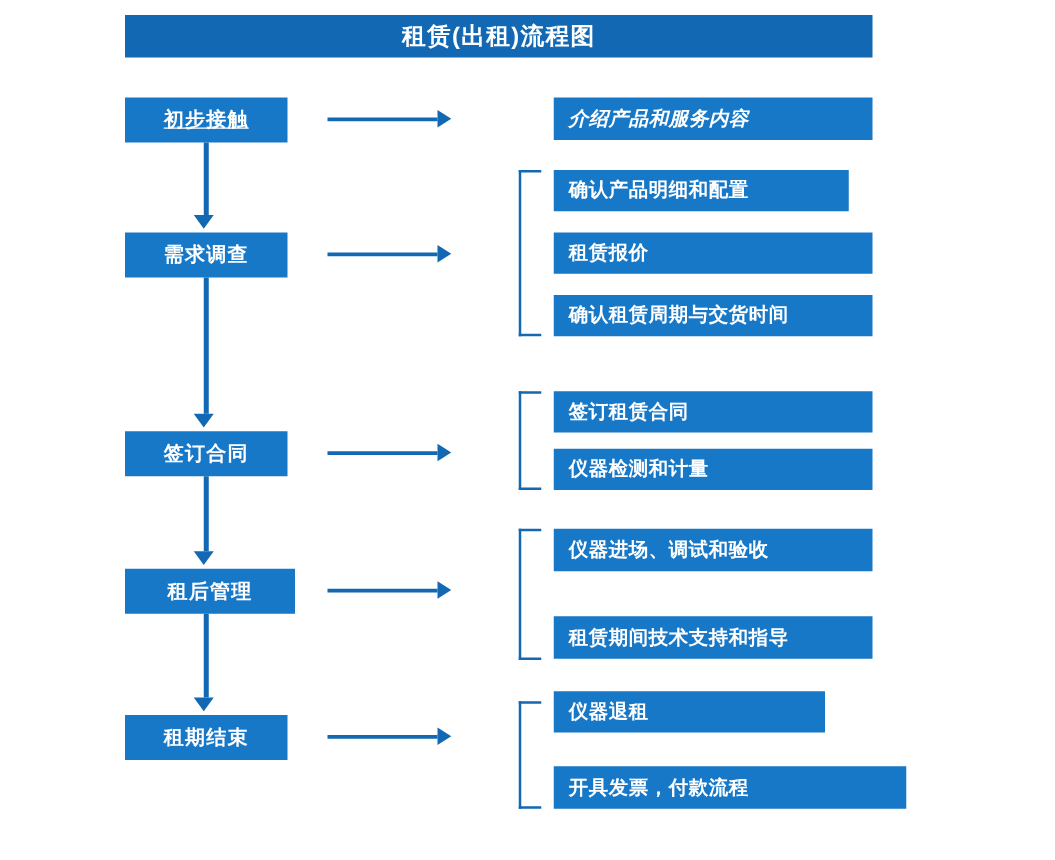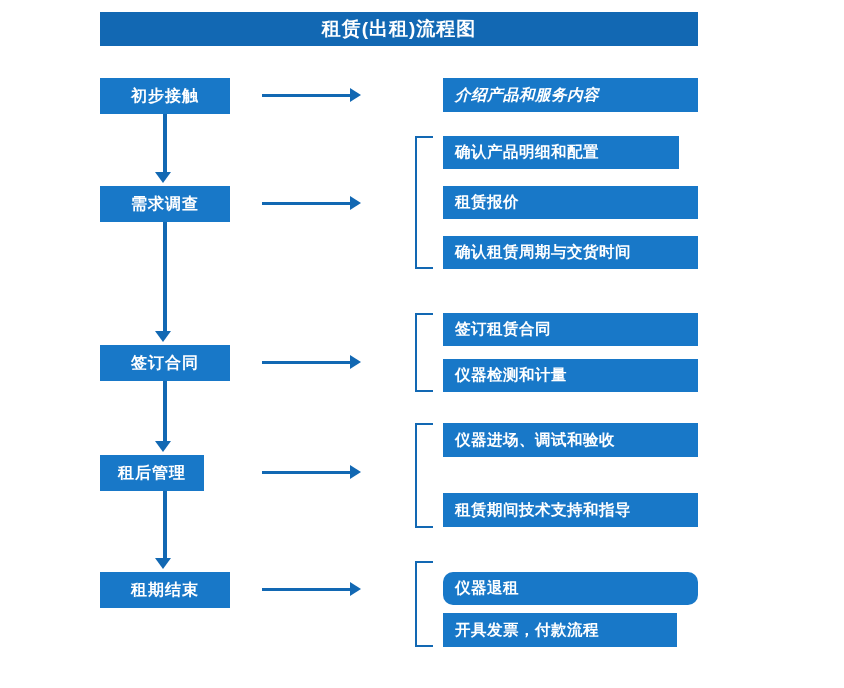--- a/index.html
+++ b/index.html
@@ -94,27 +94,27 @@
     box-sizing: border-box;
   }
 </style>
 </head>
 <body>
 
 <div id="canvas">
 
   <div class="title-bar">租赁(出租)流程图</div>
 
-  <div class="stage-box" style="left:100px; top:78px; width:130px; height:36px;">初步接触</div>
+  <div class="stage-box" style="left:100px; top:78px; width:130px; height:36px;text-decoration:underline;">初步接触</div>
 
   <div class="stage-box" style="left:100px; top:186px; width:130px; height:36px;">需求调查</div>
 
   <div class="stage-box" style="left:100px; top:345px; width:130px; height:36px;">签订合同</div>
 
-  <div class="stage-box" style="left:100px; top:455px; width:104px; height:36px;">租后管理</div>
+  <div class="stage-box" style="left:100px; top:455px; width:136px; height:36px;">租后管理</div>
 
   <div class="stage-box" style="left:100px; top:572px; width:130px; height:36px;">租期结束</div>
 
   <div class="v-conn" style="left:163px; top:114px; height:58px;"></div>
   <div class="v-arrow" style="left:155px; top:172px;"></div>
 
   <div class="v-conn" style="left:163px; top:222px; height:109px;"></div>
   <div class="v-arrow" style="left:155px; top:331px;"></div>
 
   <div class="v-conn" style="left:163px; top:381px; height:60px;"></div>
@@ -148,16 +148,16 @@
   <div class="task-box" style="left:443px; top:136px; width:236px; height:33px;">确认产品明细和配置</div>
   <div class="task-box" style="left:443px; top:186px; width:255px; height:33px;">租赁报价</div>
   <div class="task-box" style="left:443px; top:236px; width:255px; height:33px;padding-left:12px;">确认租赁周期与交货时间</div>
 
   <div class="task-box" style="left:443px; top:359px; width:255px; height:33px;">仪器检测和计量</div>
   <div class="task-box" style="left:443px; top:313px; width:255px; height:33px;">签订租赁合同</div>
 
   <div class="task-box" style="left:443px; top:423px; width:255px; height:34px;">仪器进场、调试和验收</div>
   <div class="task-box" style="left:443px; top:493px; width:255px; height:34px;">租赁期间技术支持和指导</div>
 
-  <div class="task-box" style="left:443px; top:572px; width:255px; height:33px;border-radius:10px;">仪器退租</div>
-  <div class="task-box" style="left:443px; top:613px; width:234px; height:34px;">开具发票，付款流程</div>
+  <div class="task-box" style="left:443px; top:553px; width:217px; height:33px;">仪器退租</div>
+  <div class="task-box" style="left:443px; top:613px; width:282px; height:34px;">开具发票，付款流程</div>
 
 </div>
 
 </body></html>

